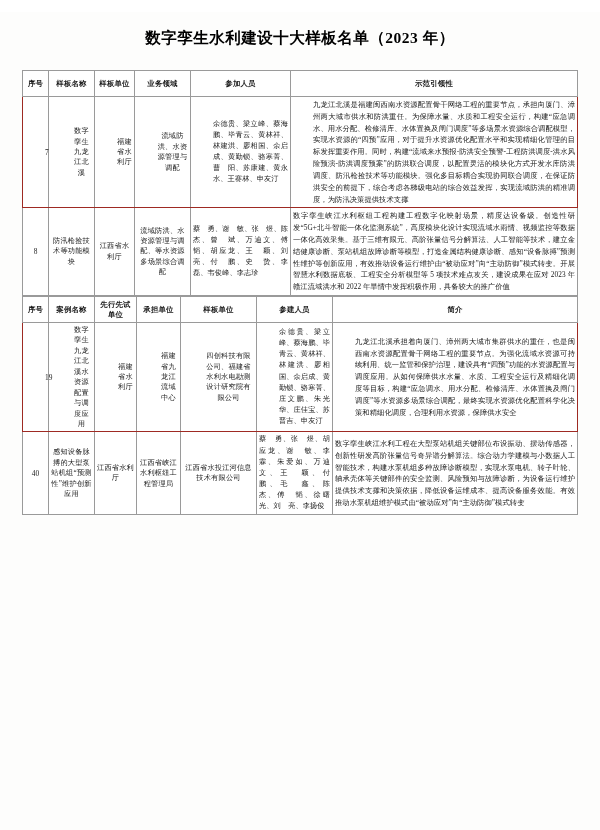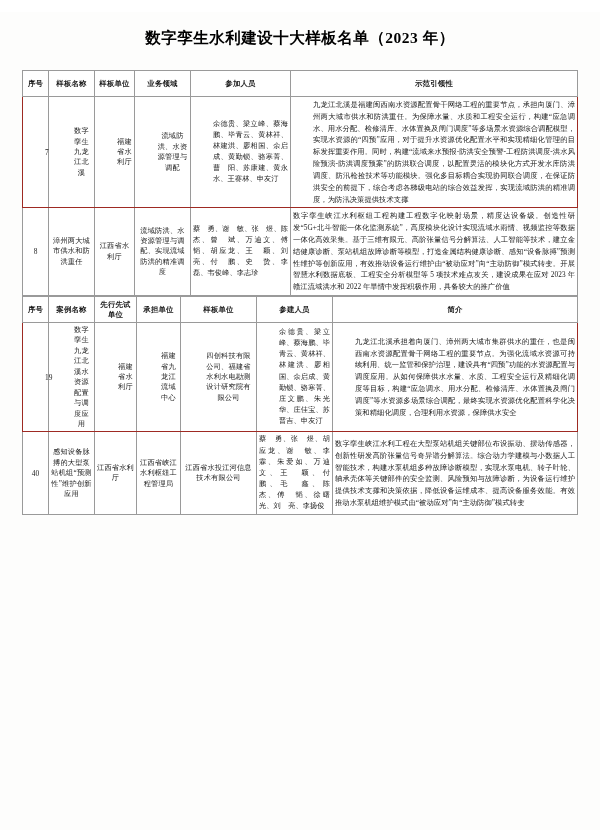--- a/index.html
+++ b/index.html
@@ -133,23 +133,23 @@
         <tr class="row-highlight">
           <td class="c-idx">7</td>
           <td class="c-center">数字孪生九龙江北溪</td>
           <td class="c-center">福建省水利厅</td>
           <td class="c-center">流域防洪、水资源管理与调配</td>
           <td class="c-people">余德贵、梁立峰、蔡海鹏、毕青云、黄林祥、林建洪、廖相国、余启成、黄勤锁、骆寒菁、曹　阳、苏康建、黄永水、王赛林、申友汀</td>
           <td class="c-desc">九龙江北溪是福建闽西南水资源配置骨干网络工程的重要节点，承担向厦门、漳州两大城市供水和防洪重任。为保障水量、水质和工程安全运行，构建“应急调水、用水分配、检修清库、水体置换及闸门调度”等多场景水资源综合调配模型，实现水资源的“四预”应用，对于提升水资源优化配置水平和实现精细化管理的目标发挥重要作用。同时，构建“流域来水预报-防洪安全预警-工程防洪调度-洪水风险预演-防洪调度预案”的防洪联合调度，以配置灵活的模块化方式开发水库防洪调度、防汛枪捡技术等功能模块。强化多目标耦合实现协同联合调度，在保证防洪安全的前提下，综合考虑各梯级电站的综合效益发挥，实现流域防洪的精准调度，为防汛决策提供技术支撑</td>
         </tr>
         <tr>
           <td class="c-idx">8</td>
-          <td class="c-center">漳州两大城市供水和防洪重任</td>
+          <td class="c-center">防汛枪捡技术等功能模块</td>
           <td class="c-center">江西省水利厅</td>
-          <td class="c-center">流域防洪、水资源管理与调配、实现流域防洪的精准调度</td>
+          <td class="c-center">流域防洪、水资源管理与调配、等水资源多场景综合调配</td>
           <td class="c-people">蔡　勇、谢　敏、张　煜、陈　杰、曾　斌、万迪文、傅　韬、胡应龙、王　颖、刘　亮、付　鹏、史　贽、李　磊、韦俊峰、李志珍</td>
           <td class="c-desc">数字孪生峡江水利枢纽工程构建工程数字化映射场景，精度达设备级。创造性研发“5G+北斗智能一体化监测系统”，高度模块化设计实现流域水雨情、视频监控等数据一体化高效采集。基于三维有限元、高阶张量信号分解算法、人工智能等技术，建立金结健康诊断、泵站机组故障诊断等模型，打造金属结构健康诊断、感知“设备脉搏”预测性维护等创新应用，有效推动设备运行维护由“被动应对”向“主动防御”模式转变。开展智慧水利数据底板、工程安全分析模型等 5 项技术难点攻关，建设成果在应对 2023 年赣江流域洪水和 2022 年旱情中发挥积极作用，具备较大的推广价值</td>
         </tr>
       </tbody>
     </table>
   </div>
 
   <div class="section second">
 
     <table class="doc-table">

